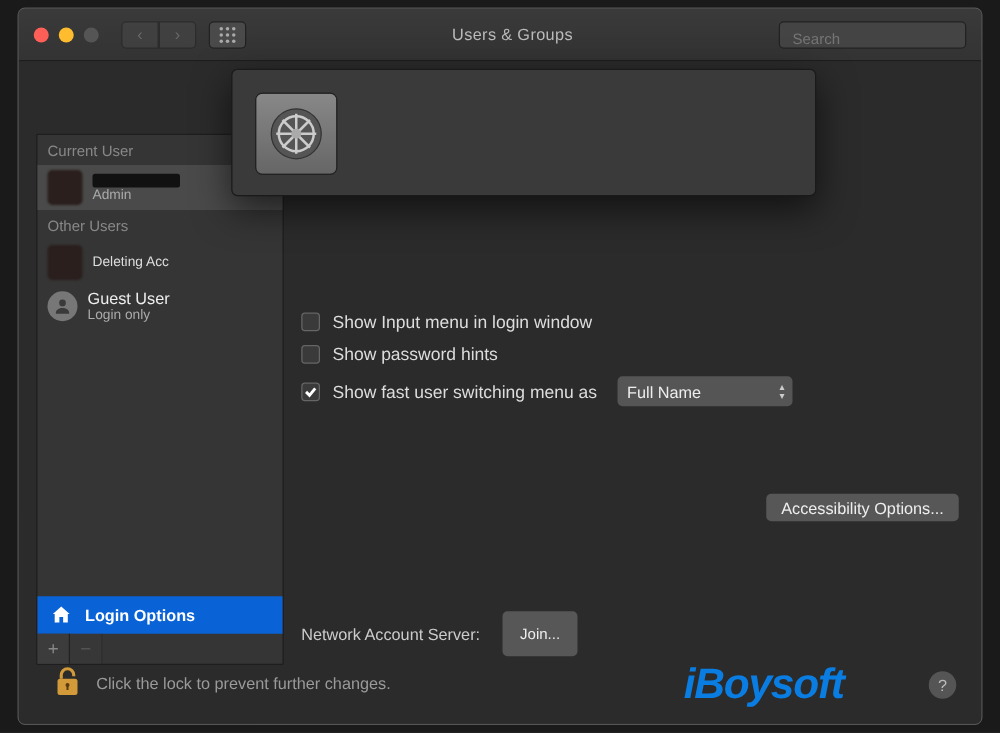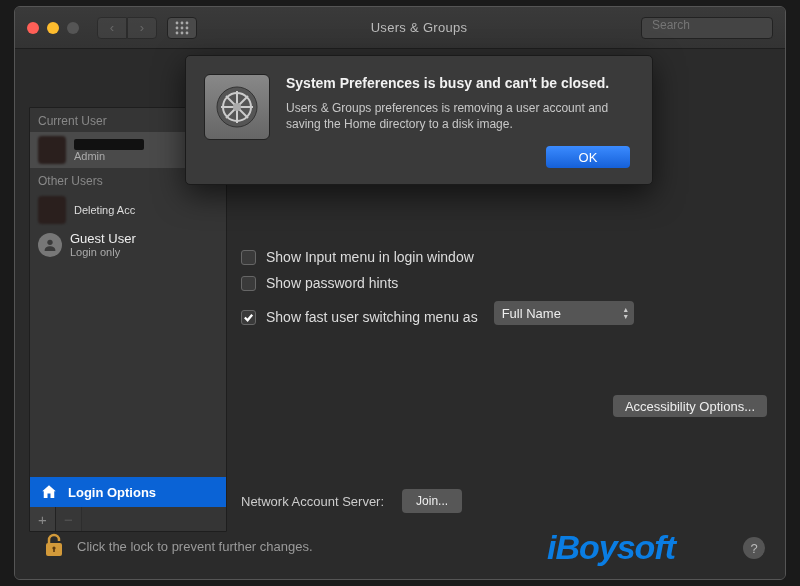--- a/index.html
+++ b/index.html
@@ -12,21 +12,21 @@
   .tl.min { background: #febc2e; }
   .tl.max { background: #555; }
   .navbtns { display: flex; gap: 0; margin-left: 18px; }
   .navbtn { width: 30px; height: 22px; background: #4a4a4a; border: 1px solid #222; display:flex;align-items:center;justify-content:center;color:#999;font-size:13px;}
   .navbtn.disabled { opacity: .5; }
   .navbtn:first-child{border-radius:4px 0 0 4px;}
   .navbtn:last-child{border-radius:0 4px 4px 0;}
   .gridbtn { width: 30px; height:22px; background:#4a4a4a; border:1px solid #222; border-radius:4px; margin-left:10px; display:flex;align-items:center;justify-content:center;}
   .gridbtn svg{width:14px;height:14px;}
   .title { flex:1; text-align:center; color:#bbb; font-size:13px; letter-spacing:.3px;}
-  .searchwrap { width:132px; height:22px; background:#444; border:1px solid #222; border-radius:4px; display:flex; align-items:flex-start; padding:0 6px; gap:4px;}
+  .searchwrap { width:150px; height:22px; background:#444; border:1px solid #222; border-radius:4px; display:flex; align-items:flex-end; padding:0 6px; gap:4px;}
   .searchwrap svg{width:12px;height:12px;fill:#888;}
   .searchwrap input{flex:1;background:transparent;border:none;color:#ccc;font-size:12px;outline:none;}
   .content { position:absolute; top:42px; left:0; right:0; bottom:0; background:#2b2b2b; }
   .sidebar { position:absolute; left:14px; top:58px; width:198px; height:425px; background:#353535; border:1px solid #1e1e1e; border-radius:1px;}
   .shead { color:#888; font-size:12px; padding:6px 8px 4px; }
   .urow { display:flex; align-items:center; gap:8px; padding:4px 8px; position:relative;}
   .urow.bigsel { background:#4a4a4a; }
   .avatar { width:28px; height:28px; border-radius:4px; background:#3a2a28;}
   .avatar.redacted{ background:#2a1f1d; filter:blur(1px);}
   .avatar.guest{ width:24px;height:24px;border-radius:50%; background:#777; display:flex;align-items:center;justify-content:center;}
@@ -35,28 +35,28 @@
   .uname{color:#eee;font-size:13px;line-height:14px;}
   .uname.redacted{ background:#111; color:transparent; width:70px; height:11px; border-radius:2px;}
   .usub{color:#aaa;font-size:11px;}
   .loginopt { position:absolute; left:0; right:0; bottom:24px; height:30px; background:#0a63d6; display:flex; align-items:center; gap:10px; padding:0 10px;}
   .loginopt svg{width:18px;height:18px;fill:#fff;}
   .loginopt span{color:#fff;font-size:13px;font-weight:700;}
   .sbtns{position:absolute;left:0;bottom:0;height:24px;display:flex;}
   .sbt{width:26px;height:24px;background:#3c3c3c;border-right:1px solid #222;display:flex;align-items:center;justify-content:center;color:#888;font-size:15px;}
   .sbt.disabled{opacity:.4;}
   .main { position:absolute; left:226px; right:18px; top:42px; bottom:66px; }
-  .optrow{display:flex;align-items:flex-end;gap:10px;margin-bottom:10px;color:#ddd;font-size:14px;}
+  .optrow{display:flex;align-items:center;gap:10px;margin-bottom:10px;color:#ddd;font-size:14px;}
   .cb{width:15px;height:15px;border:1px solid #666;border-radius:3px;background:#3a3a3a;display:flex;align-items:center;justify-content:center;}
   .cb.checked svg{width:11px;height:11px;stroke:#fff;stroke-width:2.5;fill:none;}
   .selectbox{margin-left:6px;width:140px;height:22px;background:#555;border-radius:4px;display:flex;align-items:center;padding:12px 8px;color:#eee;font-size:13px;position:relative;}
   .selectbox .arrows{position:absolute;right:6px;display:flex;flex-direction:column;font-size:8px;line-height:7px;color:#ccc;}
   .accbtn{position:absolute;right:18px;top:346px;height:22px;background:#575757;border-radius:4px;padding:0 12px;color:#eee;font-size:13px;display:flex;align-items:center;}
   .netrow{position:absolute;left:226px;top:440px;display:flex;align-items:center;gap:18px;color:#ccc;font-size:13px;}
-  .joinbtn{height:24px;background:#575757;border-radius:4px;padding:0 14px;color:#eee;font-size:12px;display:flex;align-items:center;}
+  .joinbtn{height:36px;background:#575757;border-radius:4px;padding:0 14px;color:#eee;font-size:12px;display:flex;align-items:center;}
   .lockrow{position:absolute;left:28px;bottom:20px;display:flex;align-items:center;gap:12px;}
   .lockrow .msg{color:#9a9a9a;font-size:13px;}
   .helpbtn{position:absolute;right:20px;bottom:20px;width:22px;height:22px;border-radius:50%;background:#555;color:#bbb;display:flex;align-items:center;justify-content:center;font-size:13px;}
   .logo{position:absolute;right:110px;bottom:12px;color:#0a7de3;font-family:Arial;font-weight:700;font-style:italic;font-size:34px;letter-spacing:-1px;}
   .logo .stripe{color:#0a7de3;}
   
   .modal{position:absolute;left:170px;top:48px;width:468px;background:#3a3a3a;border:1px solid #1a1a1a;border-radius:5px;box-shadow:0 10px 30px rgba(0,0,0,.6);padding:18px 22px 16px 18px;display:flex;gap:16px;}
   .modal .gear{width:66px;height:66px;background:linear-gradient(#888,#666);border-radius:6px;display:flex;align-items:center;justify-content:center;border:1px solid #222;}
   .modal .gear svg{width:48px;height:48px;}
   .mbody{flex:1;}
@@ -207,23 +207,14 @@
           <g>
             <line x1="24" y1="8" x2="24" y2="40"></line>
               <line x1="8" y1="24" x2="40" y2="24"></line>
             <line x1="13" y1="13" x2="35" y2="35"></line>
               <line x1="35" y1="13" x2="13" y2="35"></line>
           </g>
         </g>
         <circle cx="24" cy="24" r="4" fill="#aaa"></circle>
       </svg>
     </div>
-    <div class="mbody">
-      <div class="mtitle">System Preferences is busy and can't be closed.</div>
-      <div class="mdesc">Users &amp; Groups preferences is removing a user account and saving the Home directory to a disk image.</div>
-      <div class="mbtns">
-        <div class="okbtn">
-            <span>OK</span>
-          </div>
-      </div>
-    </div>
   </div>
 </div>
 
 </body></html>

